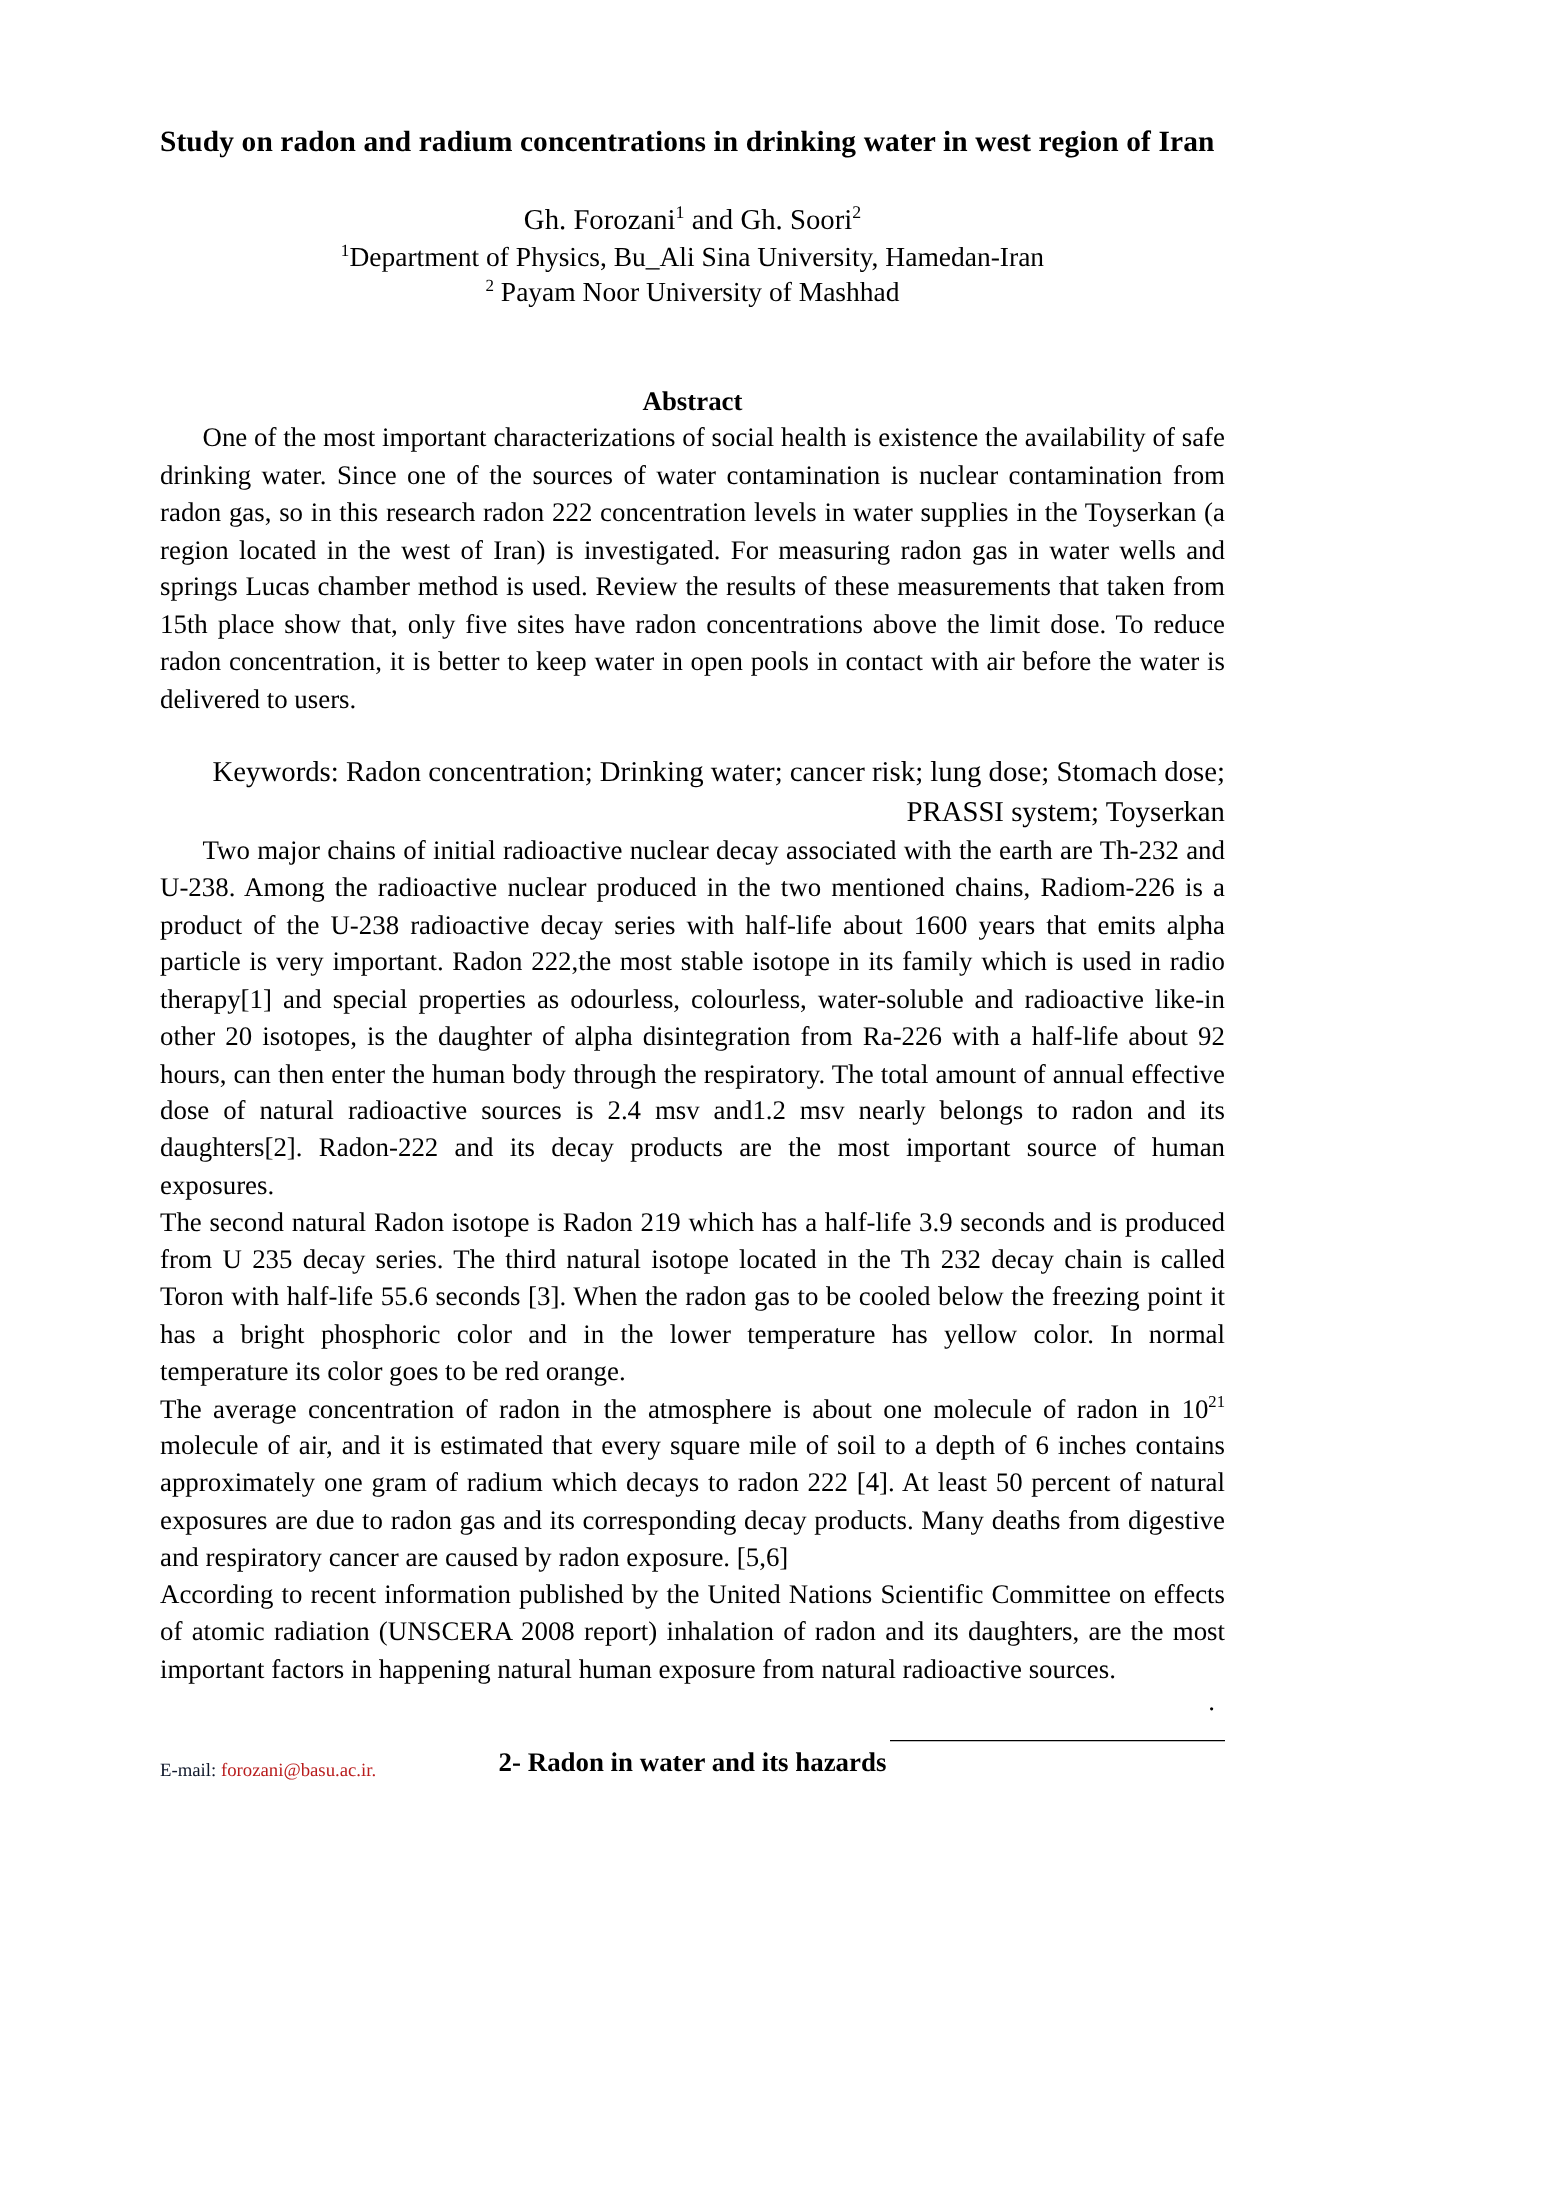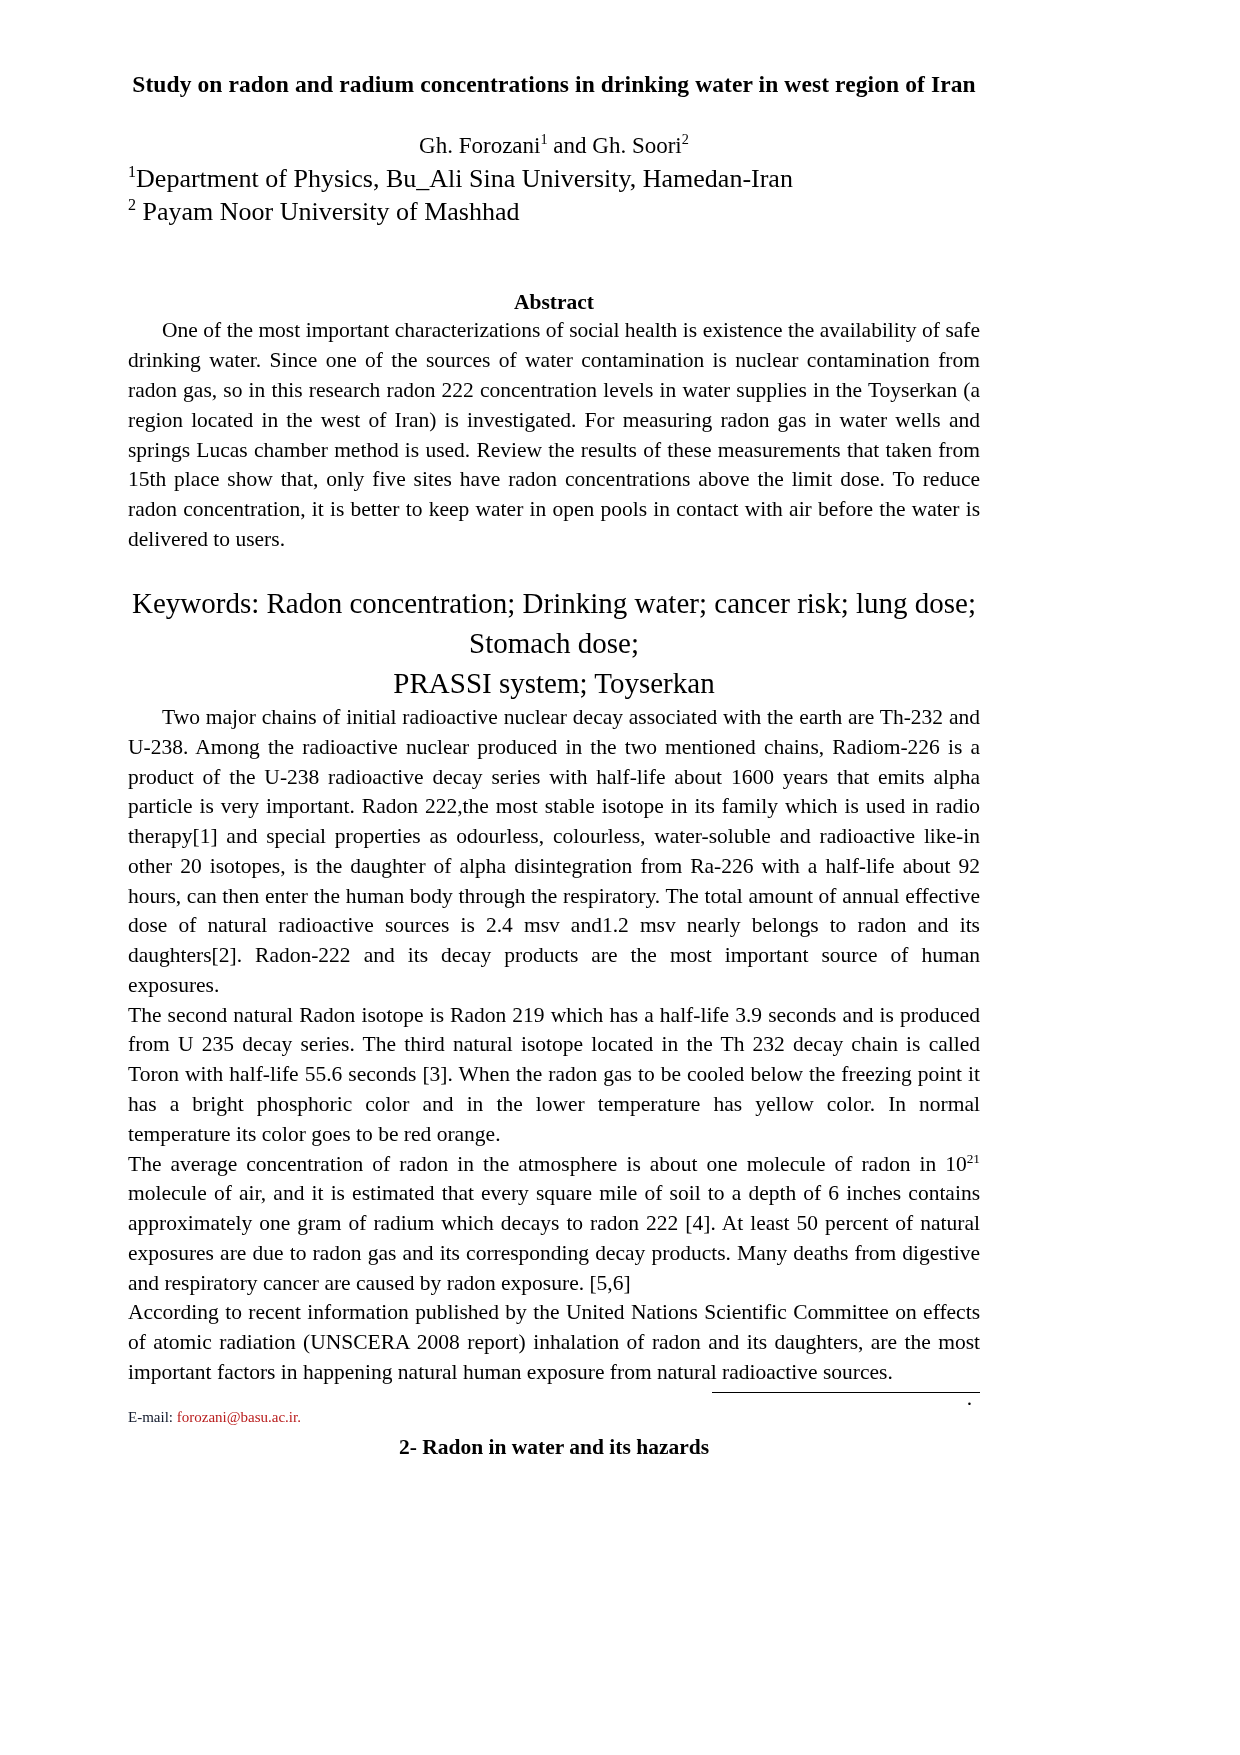--- a/index.html
+++ b/index.html
@@ -26,41 +26,41 @@
     position: absolute;
     left: 128px;
     top: 0;
     width: 852px;
   }
 
   
   .doc-title {
     font-size: 23.5px;
     font-weight: bold;
-    text-align: center;
+    text-align: left;
     margin: 0;
-    padding-top: 70px;
+    padding-top: 100px;
     line-height: 1.25;
     letter-spacing: 0.1px;
   }
   .doc-title .reg {
     font-weight: bold;
   }
 
   .authors {
     font-size: 23px;
     font-weight: normal;
     text-align: center;
     margin: 0;
     padding-top: 33px;
     line-height: 1.2;
   }
   .affil {
-    font-size: 26px;
-    text-align: left;
+    font-size: 22px;
+    text-align: center;
     margin: 0;
     line-height: 1.28;
   }
   .affil.first { padding-top: 2px; }
 
   sup {
     font-size: 0.62em;
     vertical-align: super;
     line-height: 0;
   }
@@ -79,25 +79,25 @@
     font-size: 21.5px;
     line-height: 1.385;
     text-align: justify;
     text-justify: inter-word;
     margin: 0;
     hyphens: none;
   }
   p.body.indent { text-indent: 34px; }
 
   .keywords {
-    font-size: 29px;
+    font-size: 23px;
     line-height: 1.385;
     margin: 0;
     padding-top: 28px;
-    text-align: center;
+    text-align: right;
   }
 
   .intro-head { padding-top: 30px; }
 
   .stray-dot {
     position: absolute;
     right: 8px;
     font-size: 21.5px;
     line-height: 1;
   }

